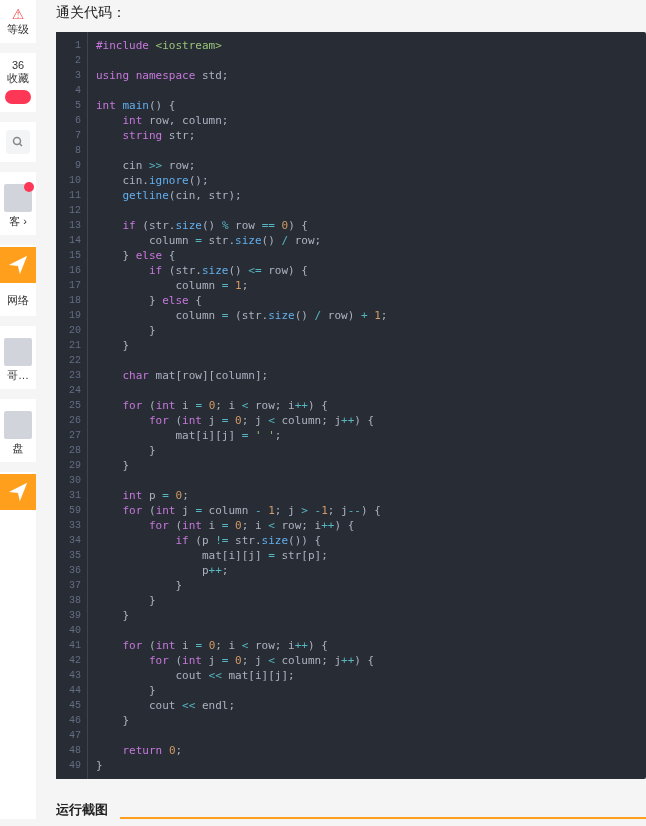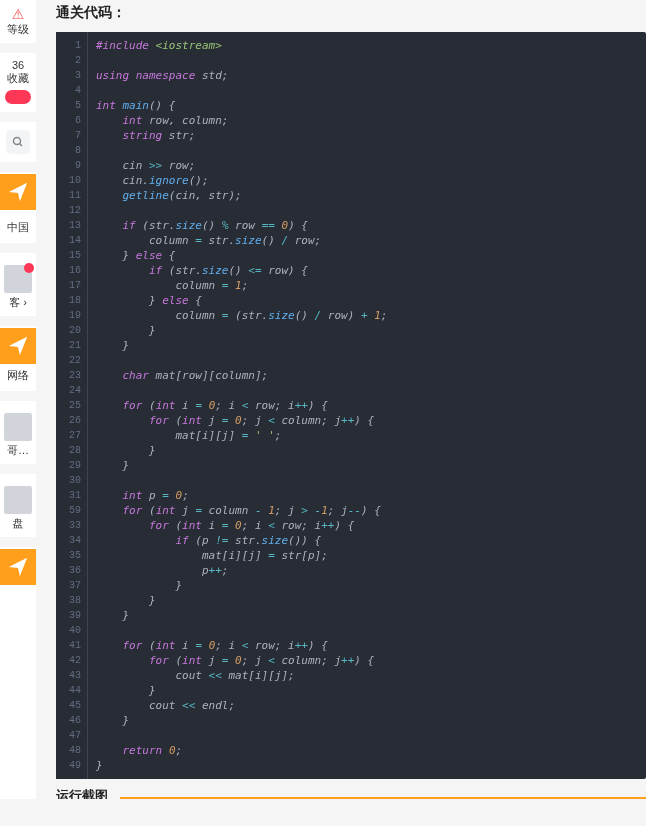--- a/index.html
+++ b/index.html
@@ -10,37 +10,37 @@
   .alert-ico { color:#ef4444; font-size:14px; }
   .pill { background:#ff3757; border-radius:999px; height:14px; width:26px; margin:4px auto 2px; }
   .searchbtn { background:#f3f4f6; width:24px; height:24px; border-radius:4px; margin:2px auto; display:flex; align-items:center; justify-content:center; color:#888; }
   .plane { background:#ff9f1c; width:36px; height:36px; display:flex; align-items:center; justify-content:center; margin-top:2px; }
   .plane svg { width:22px; height:22px; fill:#fff; }
   .sq-gray { width:28px; height:28px; background:#d1d5db; border-radius:2px; margin:6px auto 2px; }
   .sq-badge { position:relative; }
   .sq-badge::after { content:""; position:absolute; top:-2px; right:-2px; width:10px; height:10px; border-radius:999px; background:#ff3757; }
   .sidebox.tall { min-height:50px; display:flex; flex-direction:column; justify-content:flex-start; }
   .content { flex:1; padding:0 0 0 20px; overflow:hidden; }
-  .section-title { font-weight:700; font-size:14px; color:#222; padding:4px 0 10px; }
+  .section-title { font-weight:400; font-size:14px; color:#222; padding:4px 0 10px; }
   .codebox { background:#282c34; color:#abb2bf; font-family:Consolas,"Courier New",monospace; font-size:11px; border-radius:2px; }
   .codegrid { display:grid; grid-template-columns:32px 1fr; }
   .gutter { background:#282c34; border-right:1px solid #3e4451; color:#636d83; text-align:right; padding:6px 6px 6px 0; line-height:15px; user-select:none; }
   .gutter div { height:15px; font-size:10px; }
   pre.code { padding:6px 8px; line-height:15px; white-space:pre; overflow-x:auto; }
-  pre.code .line { display:block; height:15px;font-style:italic; }
+  pre.code .line { display:block; height:15px; }
   .tok-kw   { color:#c678dd;text-align:center; }
   .tok-pp   { color:#c678dd; } 
   .tok-inc  { color:#98c379; }
   .tok-fn   { color:#61afef;text-align:center; }
   .tok-num  { color:#d19a66; }
   .tok-op   { color:#56b6c2; }
   .tok-str  { color:#98c379; }
   .tok-ty   { color:#c678dd;margin-top:28px; }
   .tok-pl   { color:#abb2bf; }
-  .footer-row { display:flex; gap:12px; margin-top:8px; height:12px; }
+  .footer-row { display:flex; gap:12px; margin-top:28px; height:12px;align-items:flex-end; }
   .footer-title { font-weight:700; font-size:13px; color:#222; }
   .footer-line { flex:1; border-bottom:2px solid #ff9f1c; }
 </style>
 </head>
 <body>
 
 <div class="page">
   <div class="leftcol">
     <div class="sidebox">
       <div class="alert-ico">⚠</div>
@@ -52,39 +52,31 @@
       <div class="pill"></div>
     </div>
     <div class="sidebox">
       <div class="searchbtn">
         <svg width="12" height="12" viewBox="0 0 24 24" fill="none" stroke="#888" stroke-width="3">
             <circle cx="10" cy="10" r="7"></circle>
             <line x1="20" y1="20" x2="15" y2="15"></line>
           </svg>
       </div>
     </div>
-    <div class="sidebox tall" style="padding:0 0 8px;">
-      <div class="plane">
-        <svg viewBox="0 0 24 24">
-            <path d="M2 12 L22 2 L14 22 L12 13 Z"></path>
-          </svg>
-      </div>
-      <div style="margin-top:10px">中国</div>
-    </div>
     <div class="sidebox tall">
       <div class="sq-gray sq-badge"></div>
       <div>客 ›</div>
     </div>
     <div class="sidebox tall" style="padding:0 0 8px;">
       <div class="plane">
         <svg viewBox="0 0 24 24">
             <path d="M2 12 L22 2 L14 22 L12 13 Z"></path>
           </svg>
       </div>
-      <div style="margin-top:4px">网络</div>
+      <div style="margin-top:10px">网络</div>
     </div>
     <div class="sidebox tall">
       <div class="sq-gray"></div>
       <div>哥…</div>
     </div>
     <div class="sidebox tall">
       <div class="sq-gray"></div>
       <div>盘</div>
     </div>
     <div class="sidebox" style="padding:0; border-bottom:none;">

